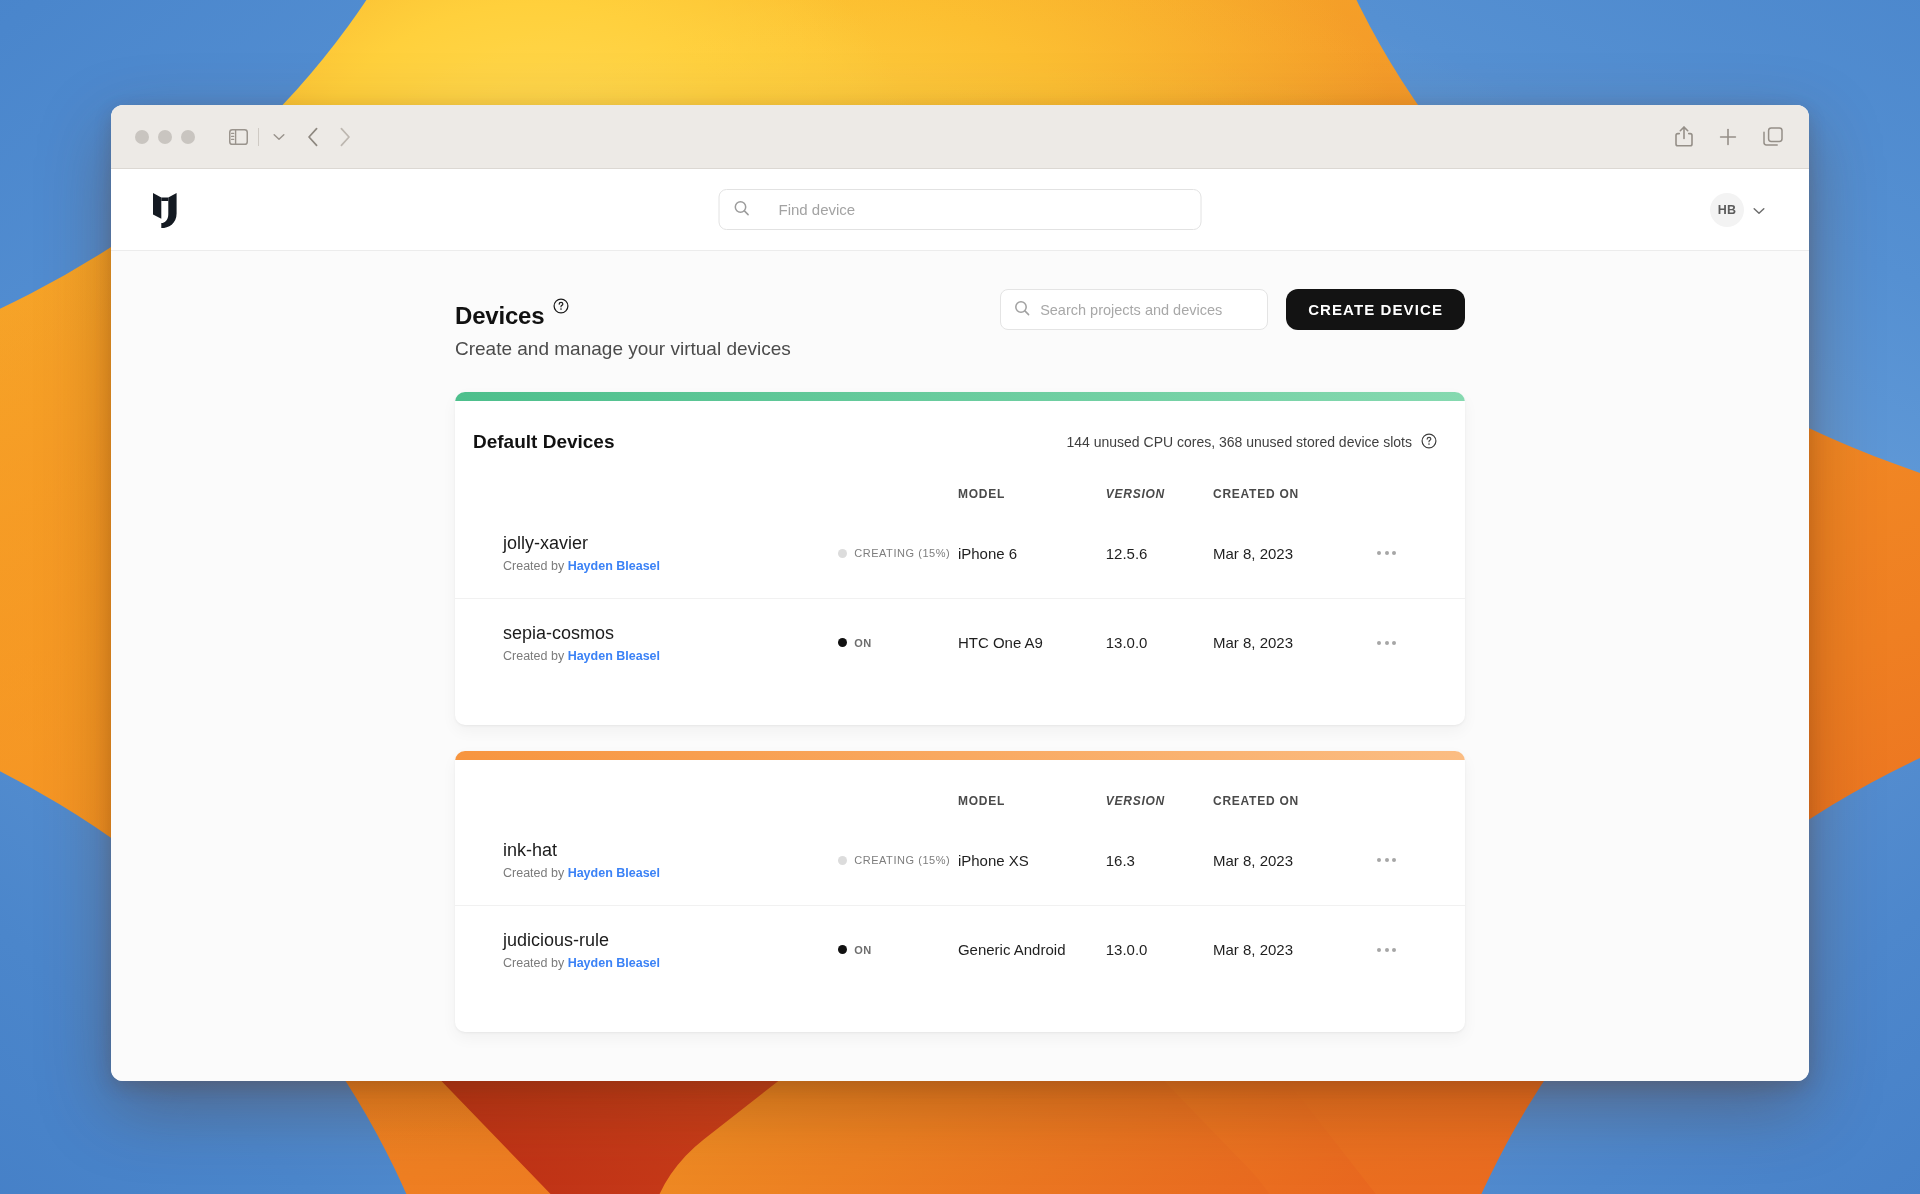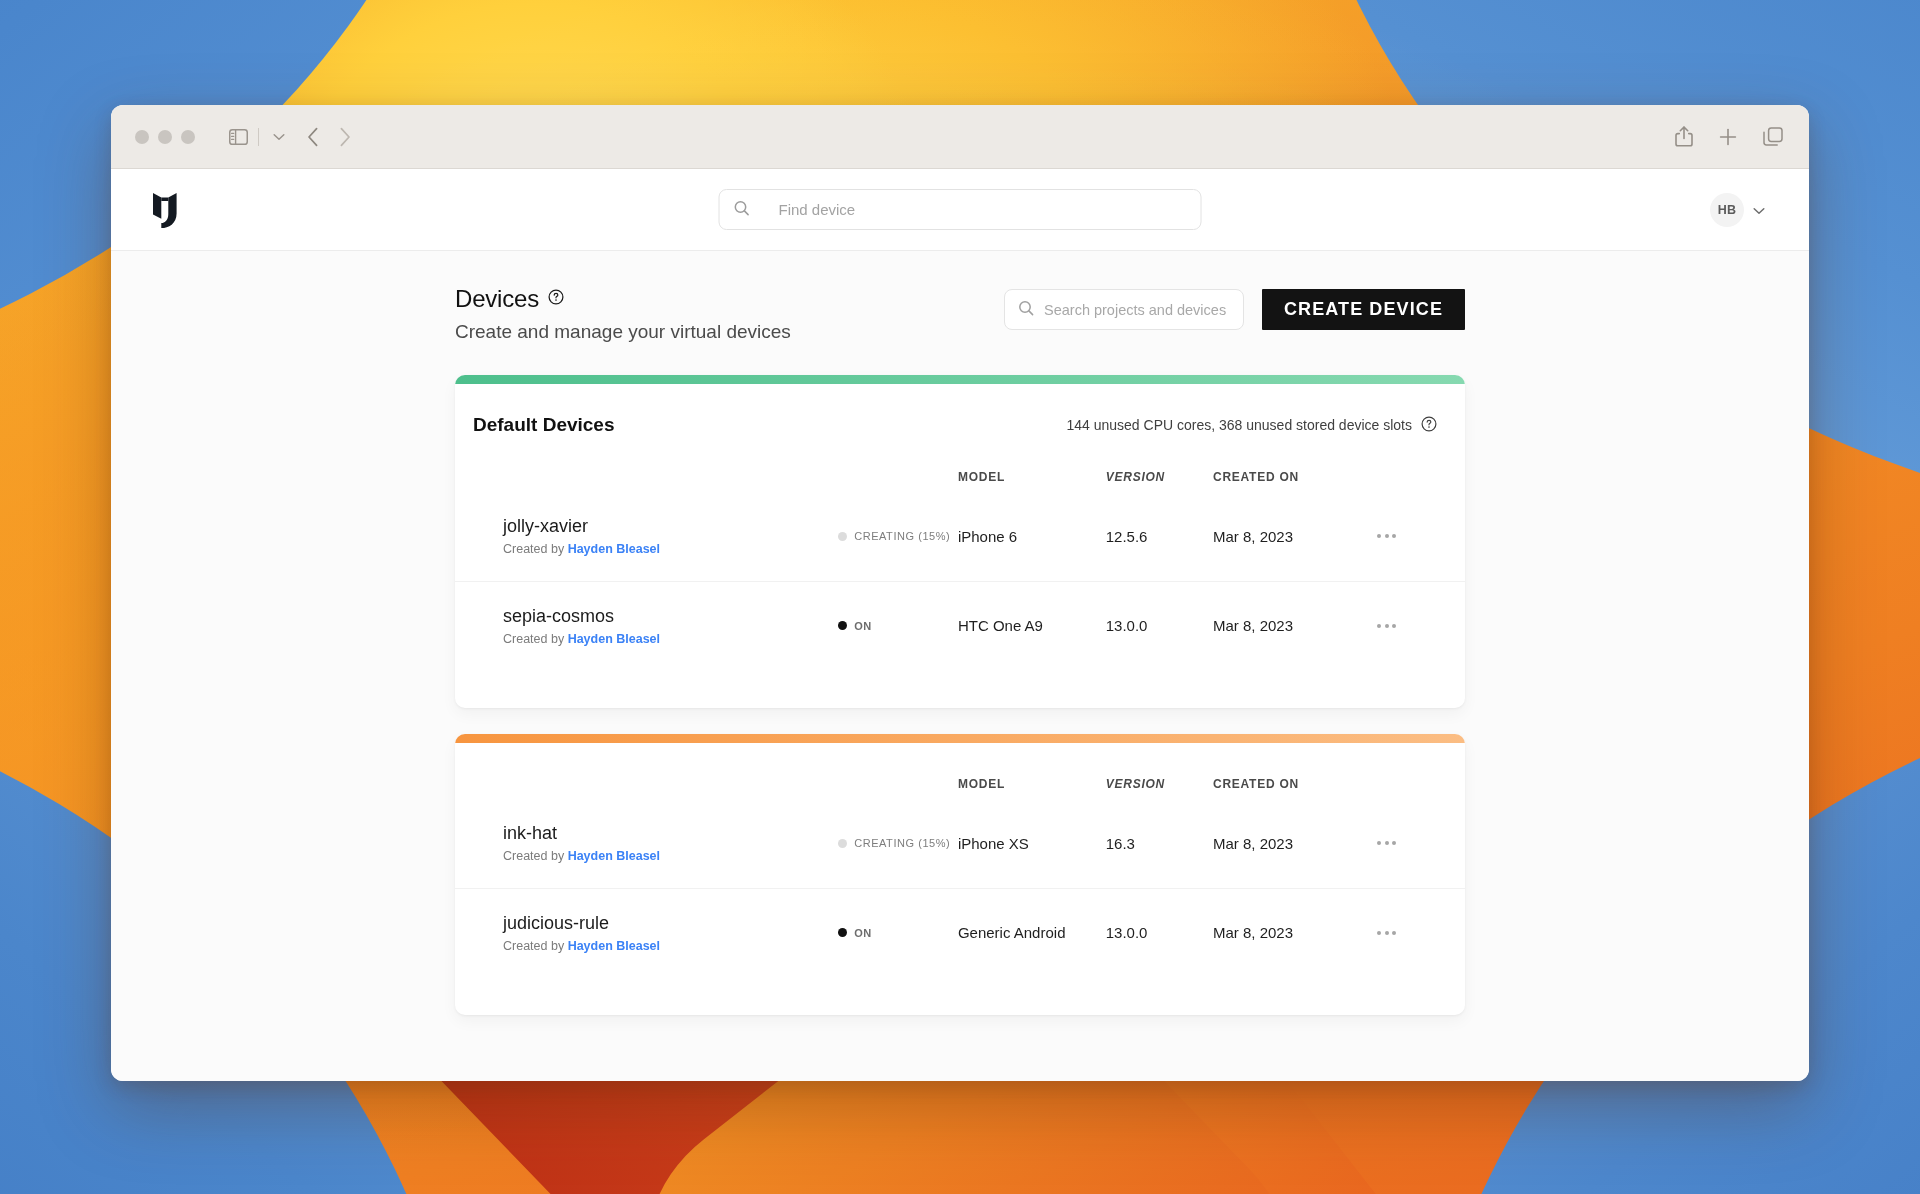--- a/index.html
+++ b/index.html
@@ -175,36 +175,36 @@
     width: 1010px;
     margin: 0 auto;
   }
 
   .page-head {
     display: flex;
     align-items: flex-start;
     margin-bottom: 32px;
   }
   .page-title-row { display: flex; align-items: center; gap: 9px; }
-  .page-title { font-size: 24px; font-weight: 400; color: #111; letter-spacing: -.2px; }
+  .page-title { font-size: 24px; font-weight: 700; color: #111; letter-spacing: -.2px; margin-top: 17px; }
   .page-sub { margin-top: 8px; font-size: 19px; color: #4b4b4b; }
 
   .head-actions { margin-left: auto; display: flex; align-items: center; gap: 18px; padding-top: 4px; }
   .proj-search {
-    width: 240px; height: 41px;
+    width: 268px; height: 41px;
     border: 1px solid #e4e4e4; border-radius: 8px; background: #fff;
     display: flex; align-items: center; gap: 10px; padding: 0 13px;
   }
   .proj-search .ph { color: #a8a8a8; font-size: 14.5px; }
   .create-btn {
     height: 41px;
     background: #131313; color: #fff;
-    border: none; border-radius: 1px;
+    border: none; border-radius: 12px;
     font-family: "Liberation Sans", sans-serif;
-    font-size: 18px; font-weight: 700; letter-spacing: 1.1px;
+    font-size: 15px; font-weight: 700; letter-spacing: 1.1px;
     padding: 0 22px;
     cursor: default;
   }
 
   
   .project-card {
     background: #fff;
     border-radius: 10px;
     box-shadow: 0 1px 3px rgba(0,0,0,0.055), 0 6px 16px rgba(0,0,0,0.045);
     overflow: hidden;

